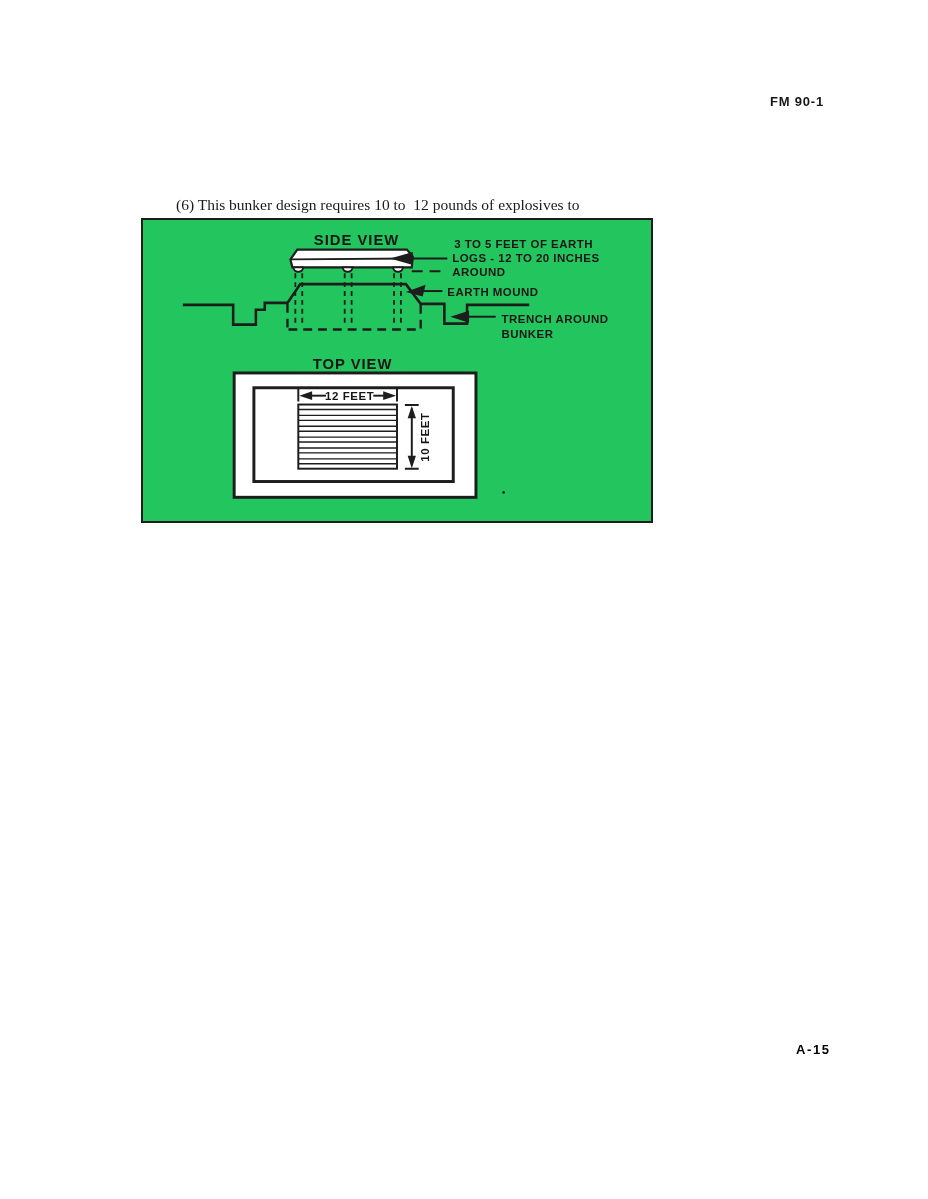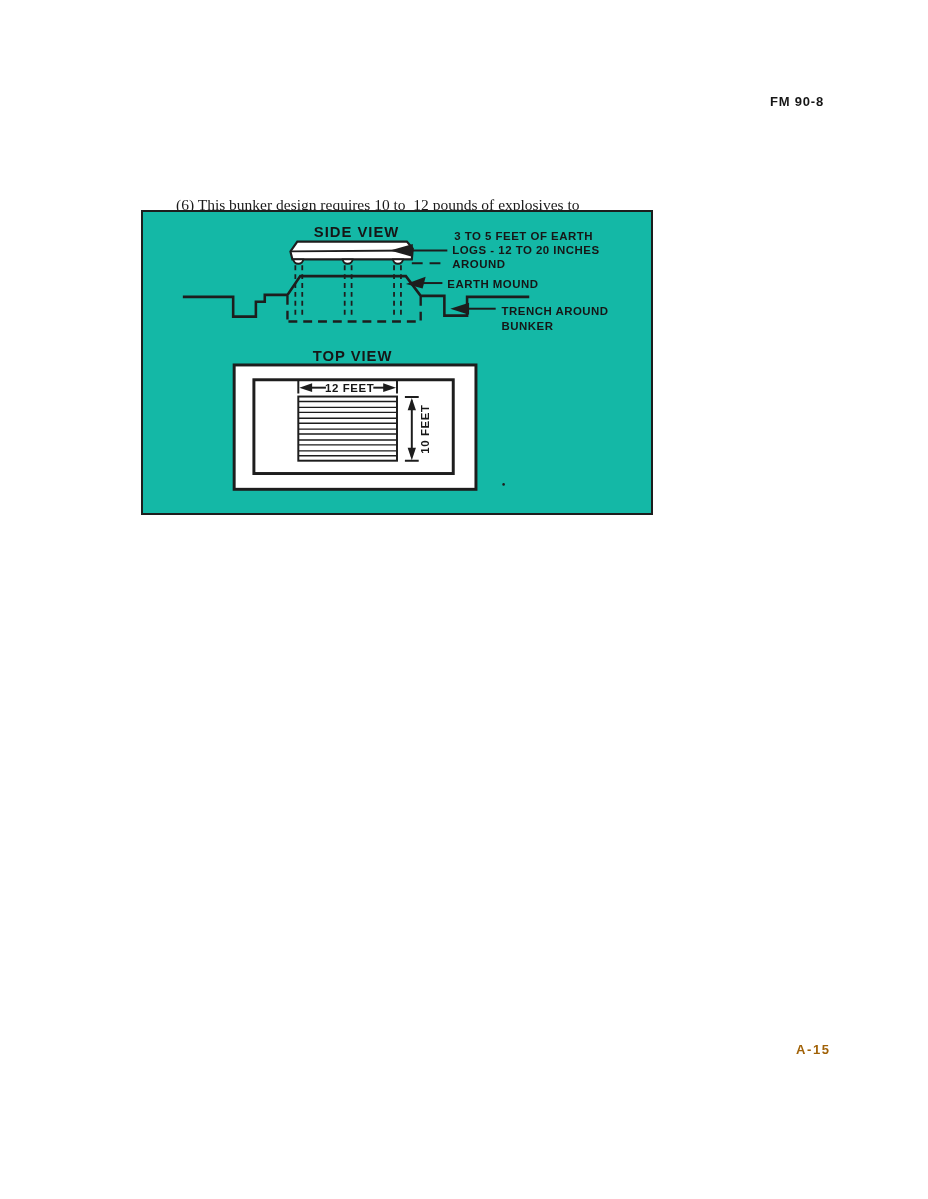--- a/index.html
+++ b/index.html
@@ -13,40 +13,40 @@
     position:absolute;left:770px;top:94px;
     font-size:13px;font-weight:bold;letter-spacing:.8px;color:#161616;
   }
   .para{
     position:absolute;left:176px;top:157px;width:500px;
     font-family:"Liberation Serif",serif;font-size:15.5px;line-height:19px;
     color:#1b1b1b;white-space:pre;
   }
   .para-line2{margin-left:27px;}
   .figure-box{
-    position:absolute;left:141px;top:210px;width:512px;height:305px;
-    border:2.5px solid #1d1d1d;box-sizing:border-box;background:#14b8a6;
+    position:absolute;left:141px;top:218px;width:512px;height:305px;
+    border:2.5px solid #1d1d1d;box-sizing:border-box;background:#22c55e;
   }
   .figure-box svg{display:block;width:100%;height:100%;}
   .pagenum{
     position:absolute;left:796px;top:1042px;
-    font-size:13px;font-weight:bold;letter-spacing:1.6px;color:#a16207;
+    font-size:13px;font-weight:bold;letter-spacing:1.6px;color:#000000;
   }
   text{
     font-family:"Liberation Sans",sans-serif;
     font-weight:bold;fill:#161616;
   }
   .lbl{font-size:11.6px;letter-spacing:.5px;}
   .ttl{font-size:15px;letter-spacing:1px;text-anchor:middle;}
   .dim{font-size:11.6px;letter-spacing:.6px;text-anchor:middle;}
 </style>
 </head>
 <body>
 
-<div class="hdr">FM 90-8</div>
+<div class="hdr">FM 90-1</div>
 
 <div class="para">
   <div class="para-line1">(6) This bunker design requires 10 to  12 pounds of explosives to</div>
   <div class="para-line2">destroy it (Figure A-11).</div>
 </div>
 
 <div class="figure-box">
   <svg viewBox="141 218 512 305">
 
     <text class="ttl" x="356" y="243">SIDE VIEW</text>

